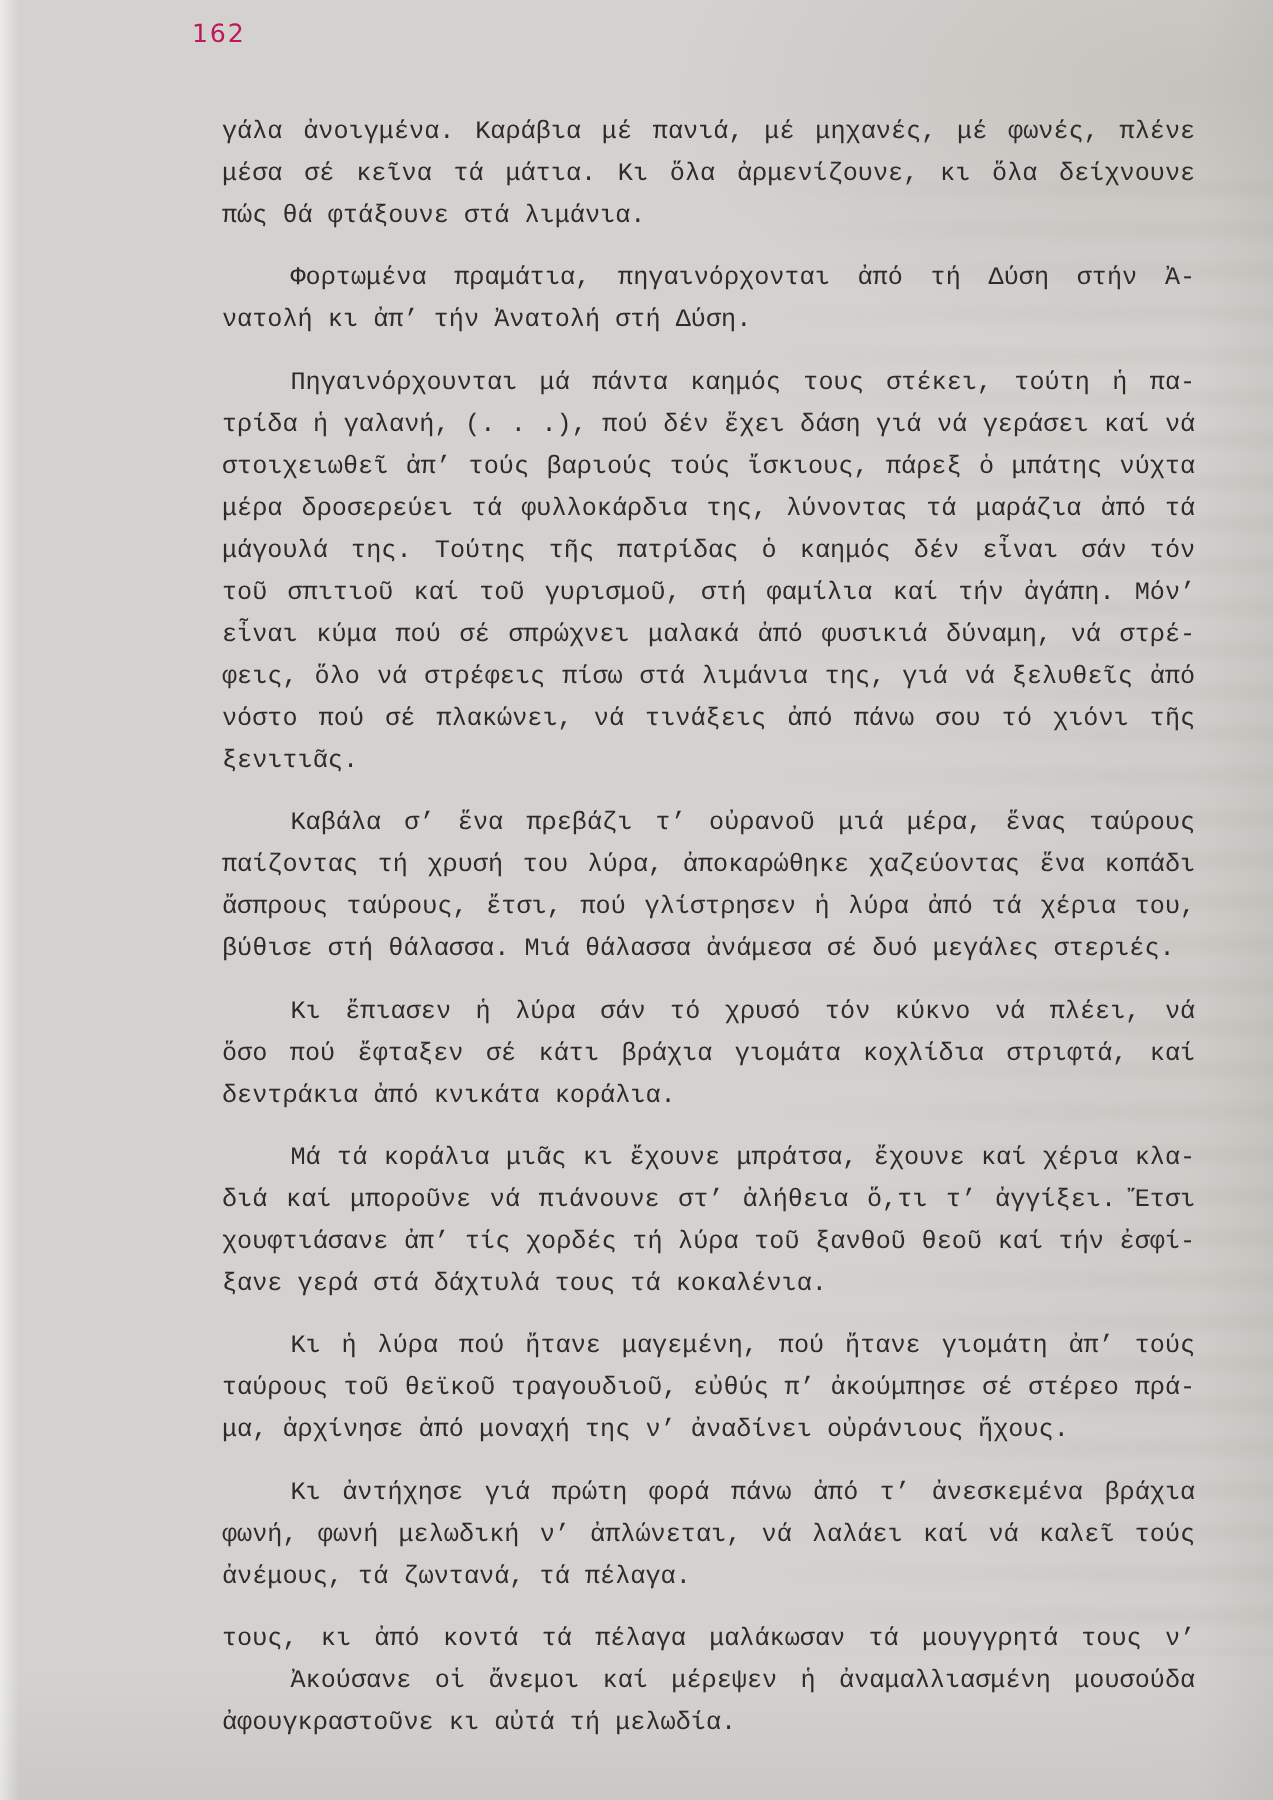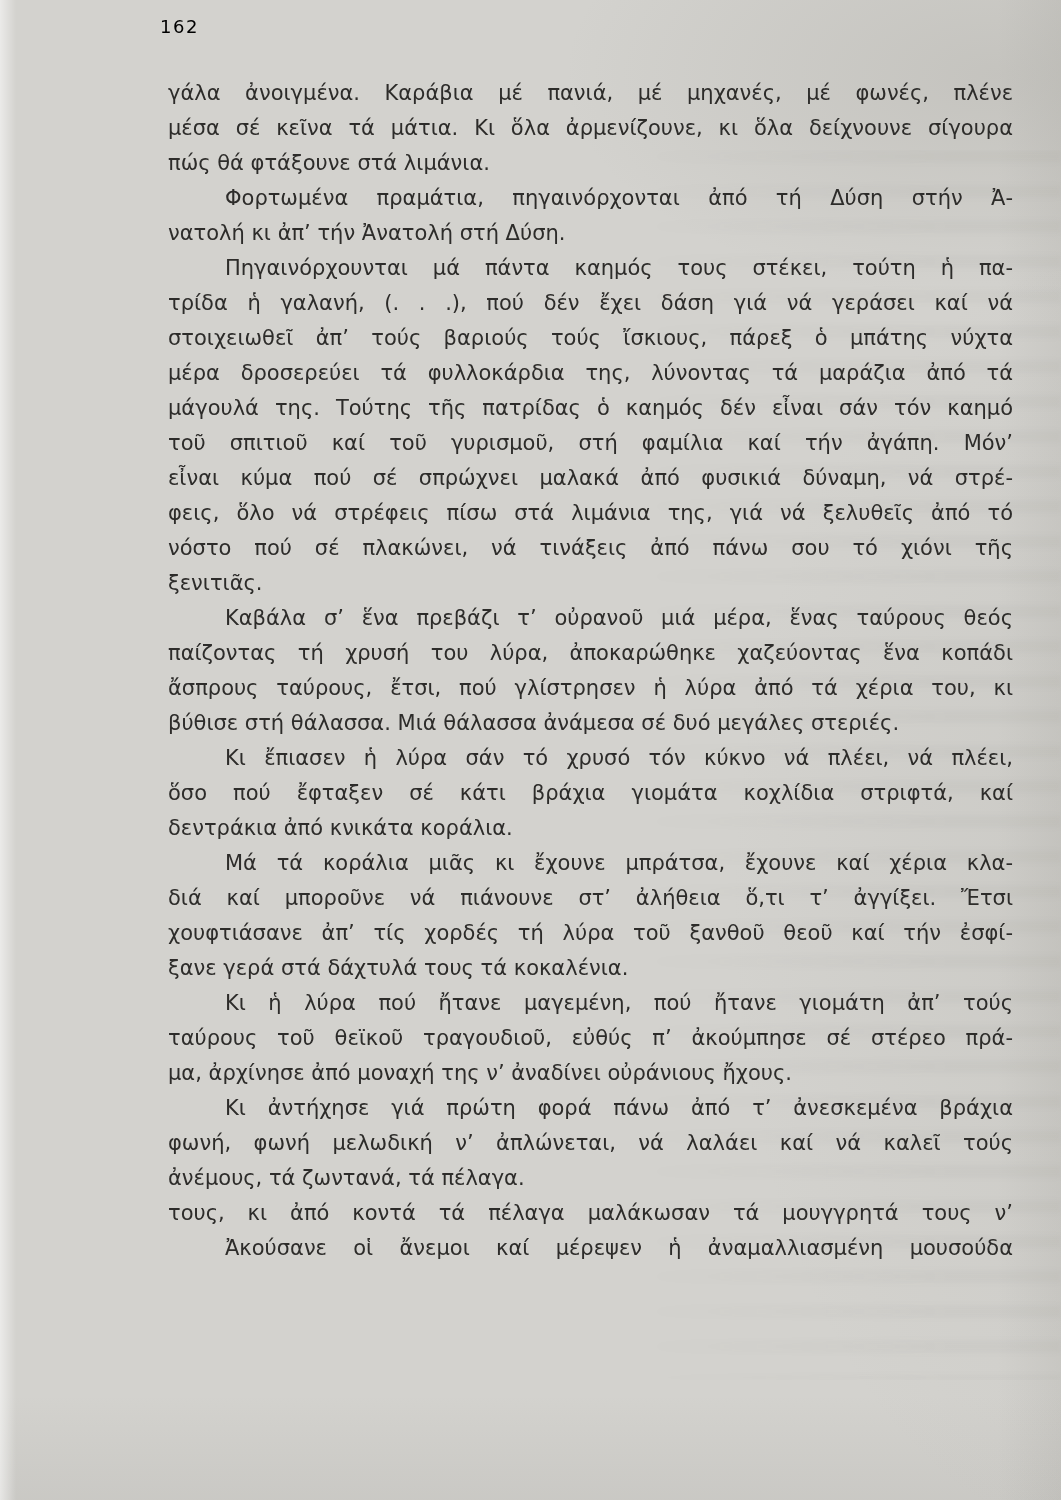--- a/index.html
+++ b/index.html
@@ -41,35 +41,36 @@
     );
     filter: blur(2.5px);
     -webkit-mask-image: linear-gradient(90deg, transparent 0%, #000 75%);
     mask-image: linear-gradient(90deg, transparent 0%, #000 75%);
     opacity: .7;
   }
   .page-number {
     position: absolute;
     left: 160px;
     top: 16px;
-    font-size: 18px;
+    font-size: 21px;
     letter-spacing: 1.5px;
-    color: #000000;
+    color: #be185d;
   }
   .body-text {
     position: absolute;
     left: 168px;
     top: 76px;
     width: 845px;
     color: #2d2c2a;
     font-size: 21px;
   }
   .paragraph {
-    margin: 0;
+    margin: 17px;
     padding: 0;
+    font-family: Liberation Mono, monospace;
   }
   .line {
     height: 35px;
     line-height: 35px;
     text-align: justify;
     text-align-last: justify;
     text-justify: inter-word;
     overflow: hidden;
   }
   .line.indent {
@@ -132,14 +133,15 @@
       <div class="line last">μα, ἀρχίνησε ἀπό μοναχή της ν’ ἀναδίνει οὐράνιους ἤχους.</div>
     </div>
     <div class="paragraph">
       <div class="line indent">Κι ἀντήχησε γιά πρώτη φορά πάνω ἀπό τ’ ἀνεσκεμένα βράχια</div>
       <div class="line">φωνή, φωνή μελωδική ν’ ἀπλώνεται, νά λαλάει καί νά καλεῖ τούς</div>
       <div class="line last">ἀνέμους, τά ζωντανά, τά πέλαγα.</div>
     </div>
     <div class="paragraph">
       <div class="line">τους, κι ἀπό κοντά τά πέλαγα μαλάκωσαν τά μουγγρητά τους ν’</div>
       <div class="line indent">Ἀκούσανε οἱ ἄνεμοι καί μέρεψεν ἡ ἀναμαλλιασμένη μουσούδα</div>
+      <div class="line last">ἀφουγκραστοῦνε κι αὐτά τή μελωδία.</div>
     </div>
   </div>
 
 </body></html>

